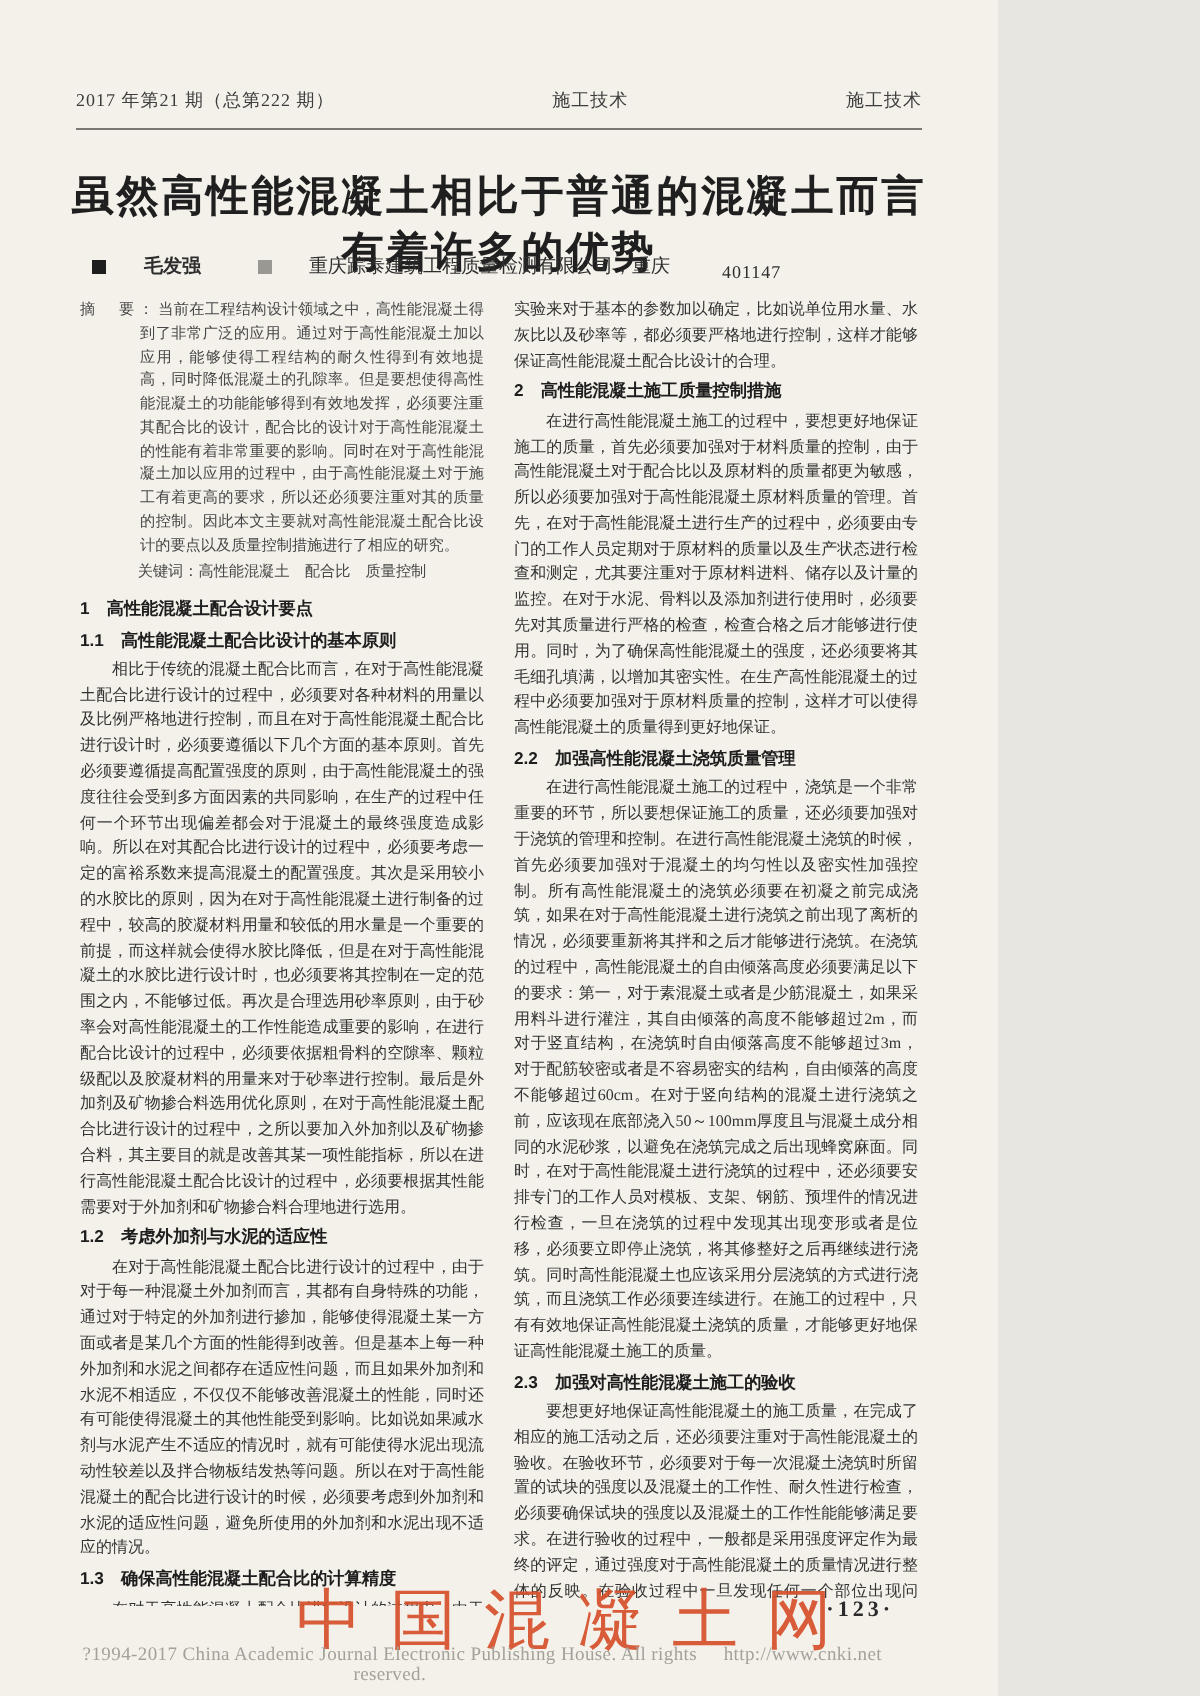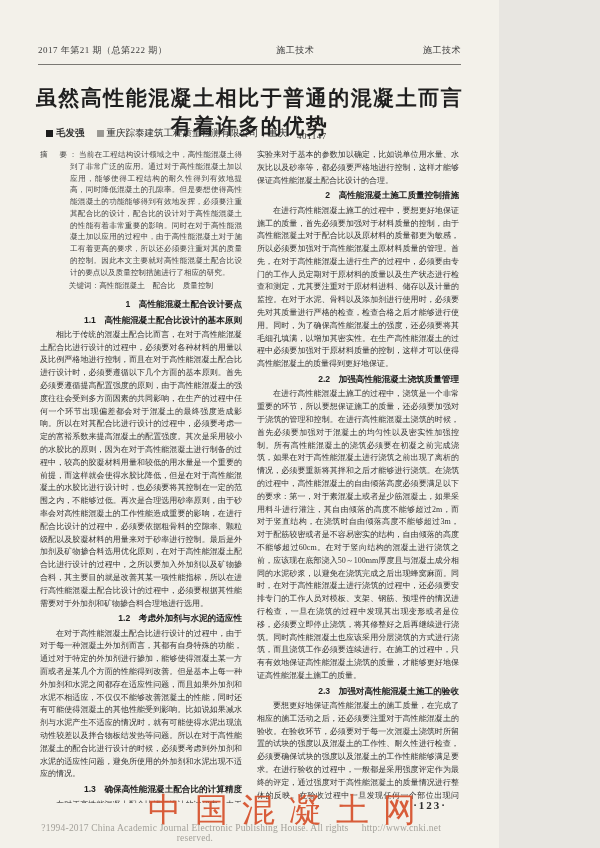--- a/index.html
+++ b/index.html
@@ -29,21 +29,21 @@
     position: absolute; top: 84px; left: 30px; right: 30px;
     text-align: center;
     font-size: 21px; font-weight: bold; color: #1f1f1f;
     letter-spacing: 1.5px;
     font-family: "Liberation Sans", "DejaVu Sans", sans-serif;
   }
   
   .author-line {
     position: absolute; top: 127px; left: 46px; right: 40px;
     font-size: 9.5px; color: #2e2e2e;
-    display: flex; align-items: center; gap: 0;
+    display: flex; align-items: center; gap: 16px;
   }
   .sq { display: inline-block; width: 7px; height: 7px; margin-right: 3px; }
   .sq.black { background: #1d1d1d; }
   .sq.gray  { background: #9a9893; }
   .author-name { margin-right: 12px; font-weight: bold; }
   .postcode { margin-left: 10px; font-size: 9px; position: relative; top: 2px; letter-spacing: .5px; }
   
   .columns {
     position: absolute; top: 149px; left: 40px; right: 40px;
     height: 654px;
@@ -66,21 +66,20 @@
   .col p.para {
     font-size: 8px; line-height: 1.6; color: #333;
     text-align: justify; text-indent: 2em;
   }
   .col p.para.noindent { text-indent: 0; }
   .col p.h1, .col p.h2 {
     font-size: 8.6px; line-height: 1.55; color: #1e1e1e;
     font-weight: bold;
     font-family: "Liberation Sans", "DejaVu Sans", sans-serif;
     margin: 2px 0 2px 0;
-    text-align: right;
   }
   
   .page-number {
     position: absolute; top: 799px; right: 52px;
     font-size: 11px; color: #2b2b2b; letter-spacing: 2px;
     font-weight: bold;
   }
   .watermark {
     position: absolute; top: 788px; left: 148px;
     font-size: 33px; letter-spacing: 14px;

